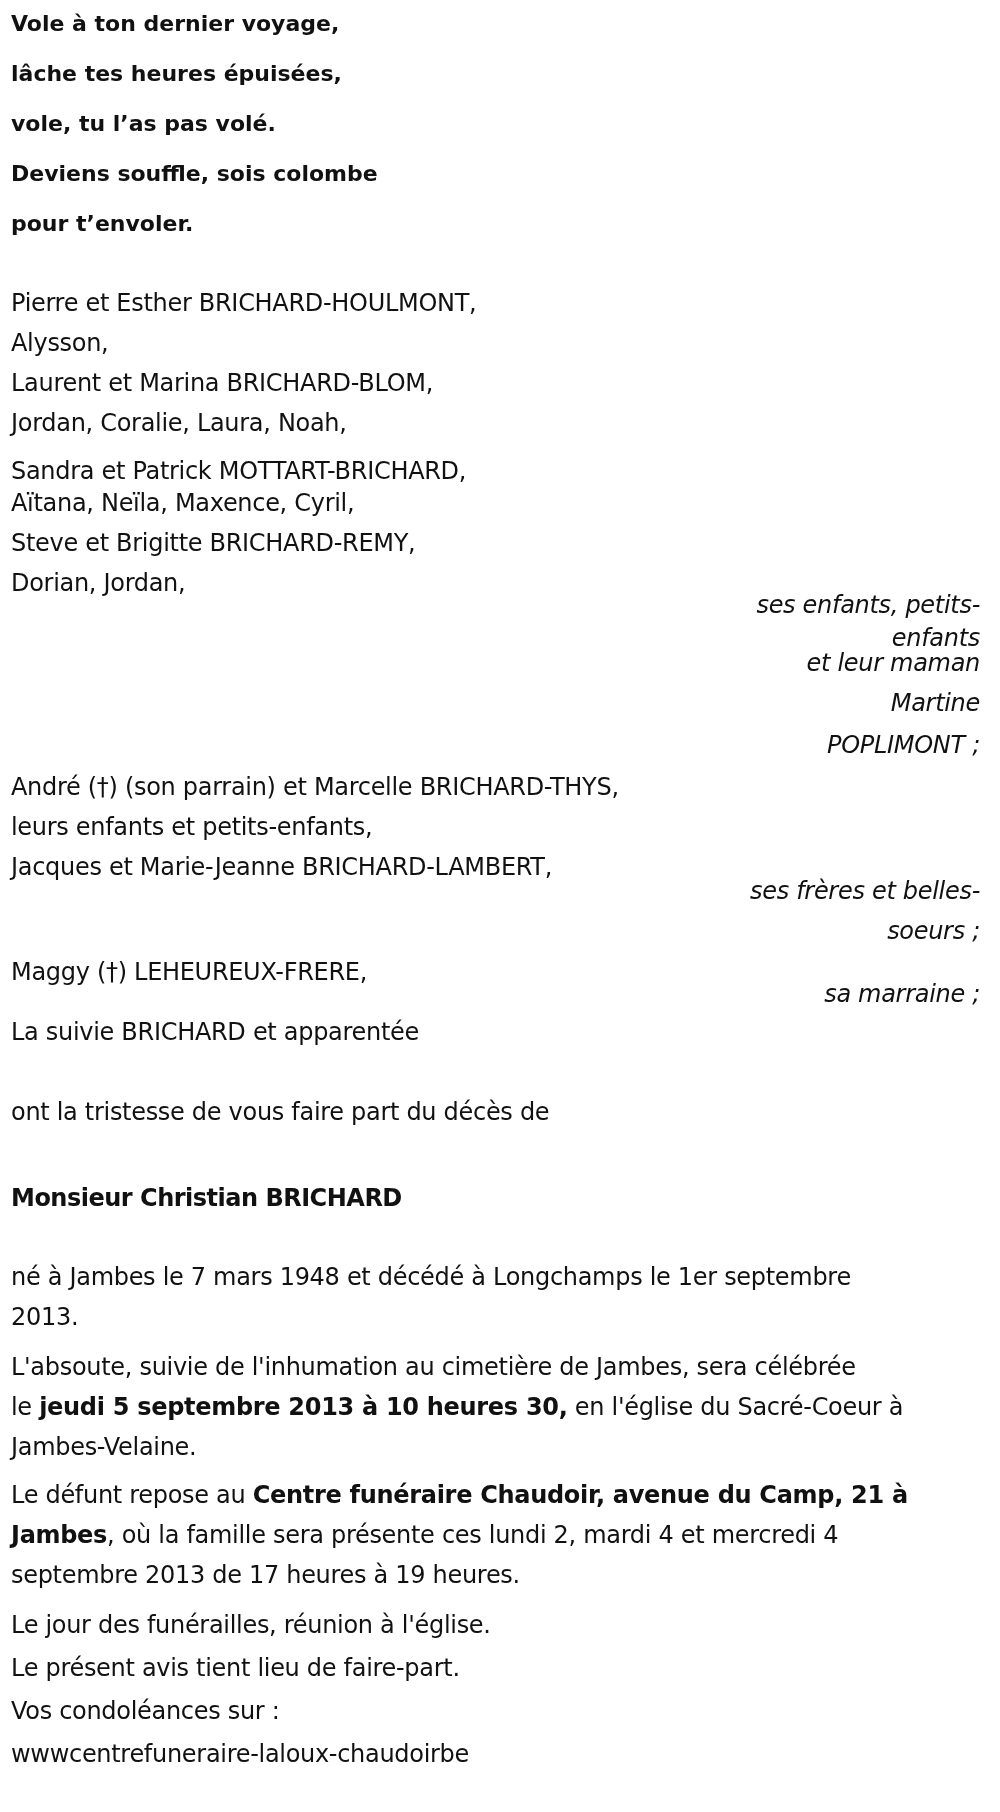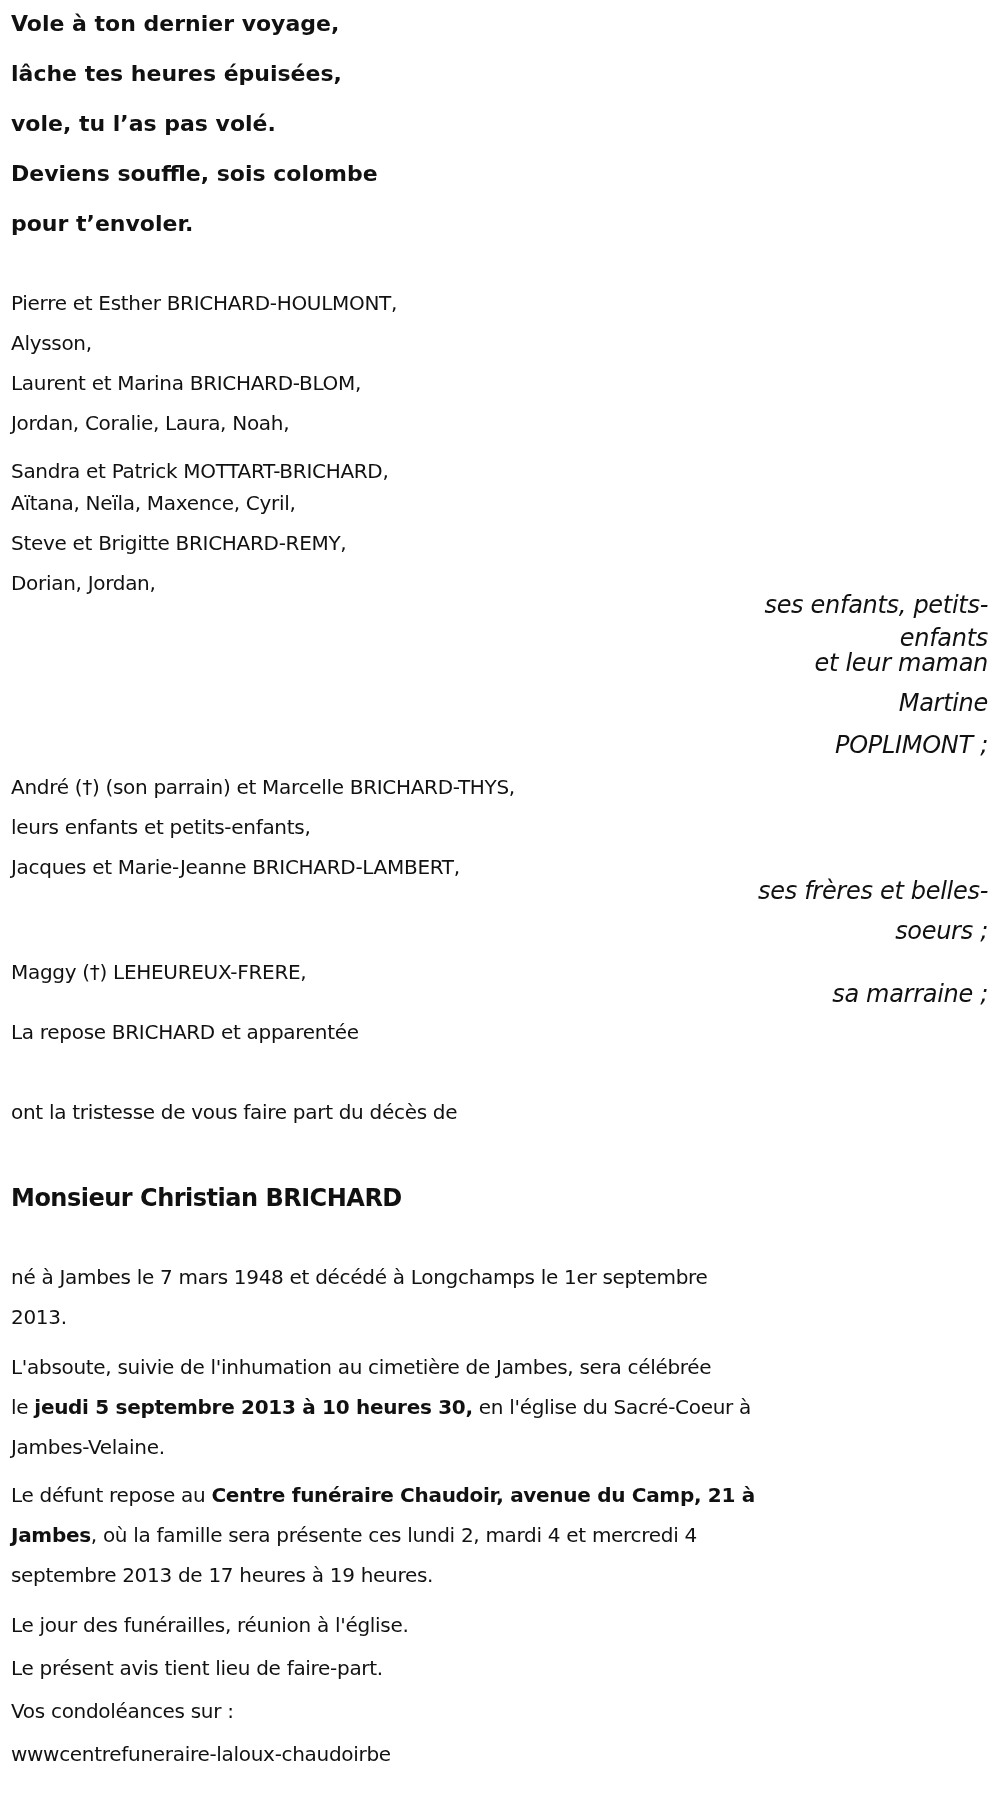--- a/index.html
+++ b/index.html
@@ -2,25 +2,25 @@
 <html><head>
 <meta charset="utf-8">
 <style>
   html, body { margin: 0; padding: 0; background: #ffffff; }
   body {
     width: 1000px; height: 1812px; position: relative; overflow: hidden;
     font-family: "DejaVu Sans", sans-serif; color: #111111;
   }
   .line {
     position: absolute; left: 11px; white-space: nowrap;
-    font-size: 20px; line-height: 30px; letter-spacing: -0.3px;
+    font-size: 24px; line-height: 30px; letter-spacing: -0.3px;
   }
   .poem { font-weight: bold; font-size: 22px; letter-spacing: 0px; }
   .right {
-    position: absolute; right: 12px; white-space: nowrap; text-align: left;
+    position: absolute; right: 20px; white-space: nowrap; text-align: left;
     font-style: italic; font-size: 24px; line-height: 30px; letter-spacing: -0.3px;
   }
   .name {
     position: absolute; left: 11px; white-space: nowrap;
     font-size: 24px; line-height: 44px; font-weight: bold; letter-spacing: -0.5px;
   }
   b { font-weight: bold; }
 </style>
 </head>
 <body>
@@ -65,21 +65,21 @@
     <div class="right" style="top:916px">soeurs ;</div>
   </div>
 
   <div>
     <div class="line" style="top:957px">Maggy (†) LEHEUREUX-FRERE,</div>
   </div>
   <div>
     <div class="right" style="top:979px">sa marraine ;</div>
   </div>
 
-  <div class="line" style="top:1017px">La repose BRICHARD et apparentée</div>
+  <div class="line" style="top:1017px">La suivie BRICHARD et apparentée</div>
 
   <div class="line" style="top:1097px">ont la tristesse de vous faire part du décès de</div>
 
   <div class="name" style="top:1176px">Monsieur Christian BRICHARD</div>
 
   <div>
     <div class="line" style="top:1262px">né à Jambes le 7 mars 1948 et décédé à Longchamps le 1er septembre</div>
     <div class="line" style="top:1302px">2013.</div>
   </div>
 

